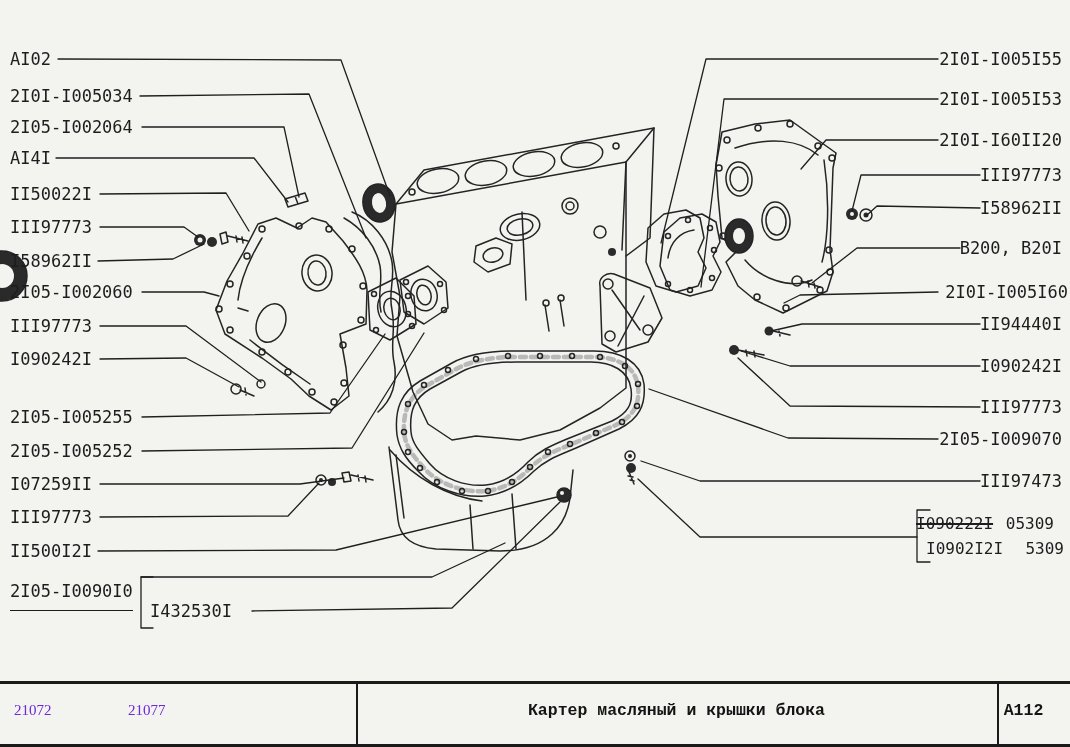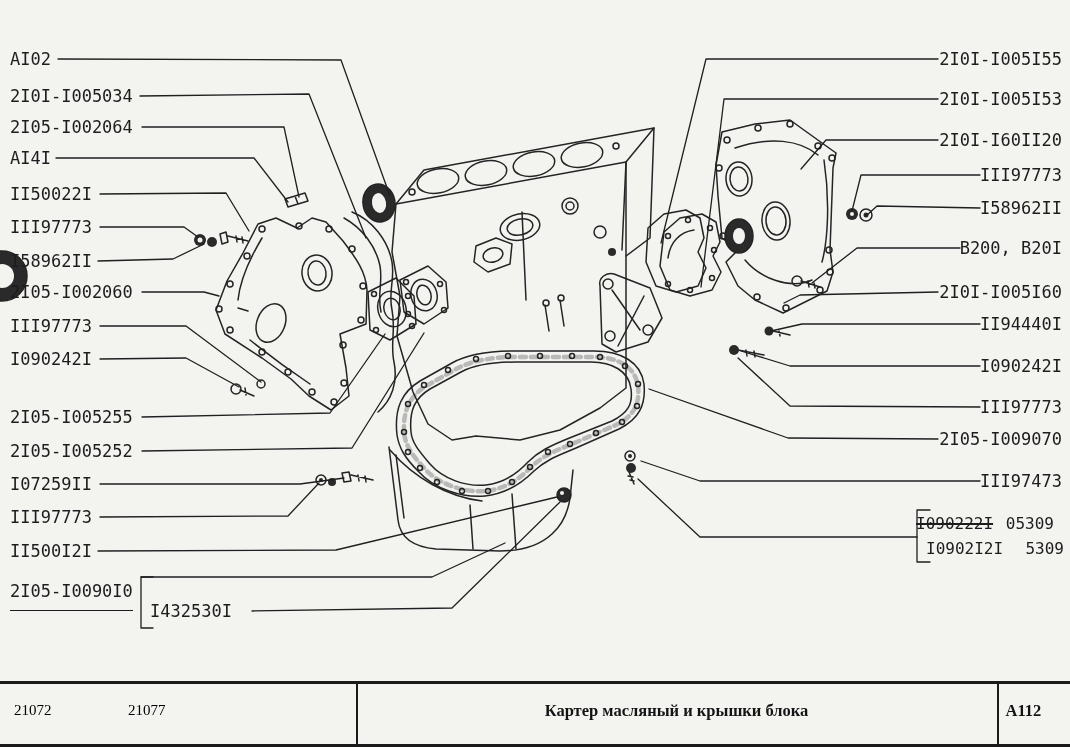--- a/index.html
+++ b/index.html
@@ -15,22 +15,22 @@
   }
   .plabel.rt{text-align:right;}
   .underline{border-bottom:1.6px solid #1d1d1d;padding-bottom:9px;}
   .strike{text-decoration:line-through;text-decoration-thickness:1.6px;}
   .grp-row{position:absolute;display:flex;justify-content:space-between;
     font-size:16px;line-height:20px;width:138px;}
   #art{position:absolute;left:0;top:0;}
   
   .rule{position:absolute;background:#1a1a1a;}
   .cell-text{position:absolute;font-family:"Liberation Serif","DejaVu Serif",serif;
-    font-size:15px;color:#000000;}
-  .cell-title{position:absolute;font-family:Liberation Serif, serif;
+    font-size:15px;color:#6d28d9;}
+  .cell-title{position:absolute;font-family:Liberation Mono, monospace;
     font-weight:bold;font-size:16.5px;color:#141414;text-align:center;}
 </style>
 </head>
 <body>
 
 <div id="page">
 
   <svg id="art" width="1070" height="747" viewBox="0 0 1070 747">
     <g stroke="#242424" fill="none" stroke-width="1.5" stroke-linejoin="round" stroke-linecap="round">
 
@@ -293,21 +293,21 @@
       <div class="plabel" style="left: 10px; top: 441px;">2I05-I005252</div>
       <div class="plabel" style="left: 10px; top: 474px;">I07259II</div>
       <div class="plabel" style="left: 10px; top: 507px;">III97773</div>
       <div class="plabel" style="left: 10px; top: 541px;">II500I2I</div>
       <div class="plabel rt" style="right: 8px; top: 49px; margin-left: 32px;">2I0I-I005I55</div>
       <div class="plabel rt" style="right: 8px; top: 89px; margin-left: 13px;">2I0I-I005I53</div>
       <div class="plabel rt" style="right: 8px; top: 130px;">2I0I-I60II20</div>
       <div class="plabel rt" style="right: 8px; top: 165px;">III97773</div>
       <div class="plabel rt" style="right: 8px; top: 198px;">I58962II</div>
       <div class="plabel rt" style="right: 8px; top: 238px;">B200, B20I</div>
-      <div class="plabel rt" style="right: 8px; top: 282px;">2I0I-I005I60</div>
+      <div class="plabel rt" style="right: 2px; top: 282px;">2I0I-I005I60</div>
       <div class="plabel rt" style="right: 8px; top: 314px; text-align: right;">II94440I</div>
       <div class="plabel rt" style="right: 8px; top: 356px;">I090242I</div>
       <div class="plabel rt" style="right: 8px; top: 397px;">III97773</div>
       <div class="plabel rt" style="right: 8px; top: 429px;">2I05-I009070</div>
       <div class="plabel rt" style="right: 8px; top: 471px;">III97473</div>
       <div class="plabel underline" style="left: 10px; top: 581px;">2I05-I0090I0</div>
       <div class="plabel" style="left: 150px; top: 601px;">I432530I</div>
       <div class="grp-row" style="left: 916px; top: 514px;">
         <span class="strike">I090222I</span>
         <span>05309</span>

